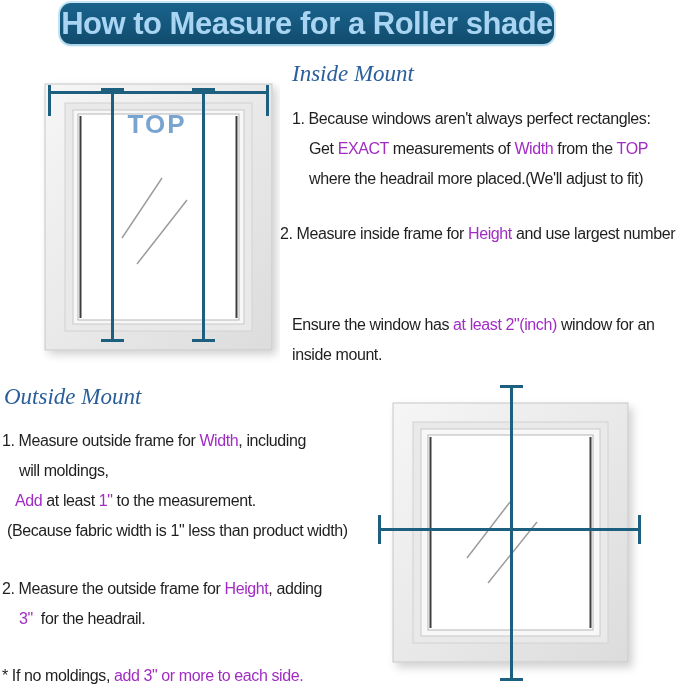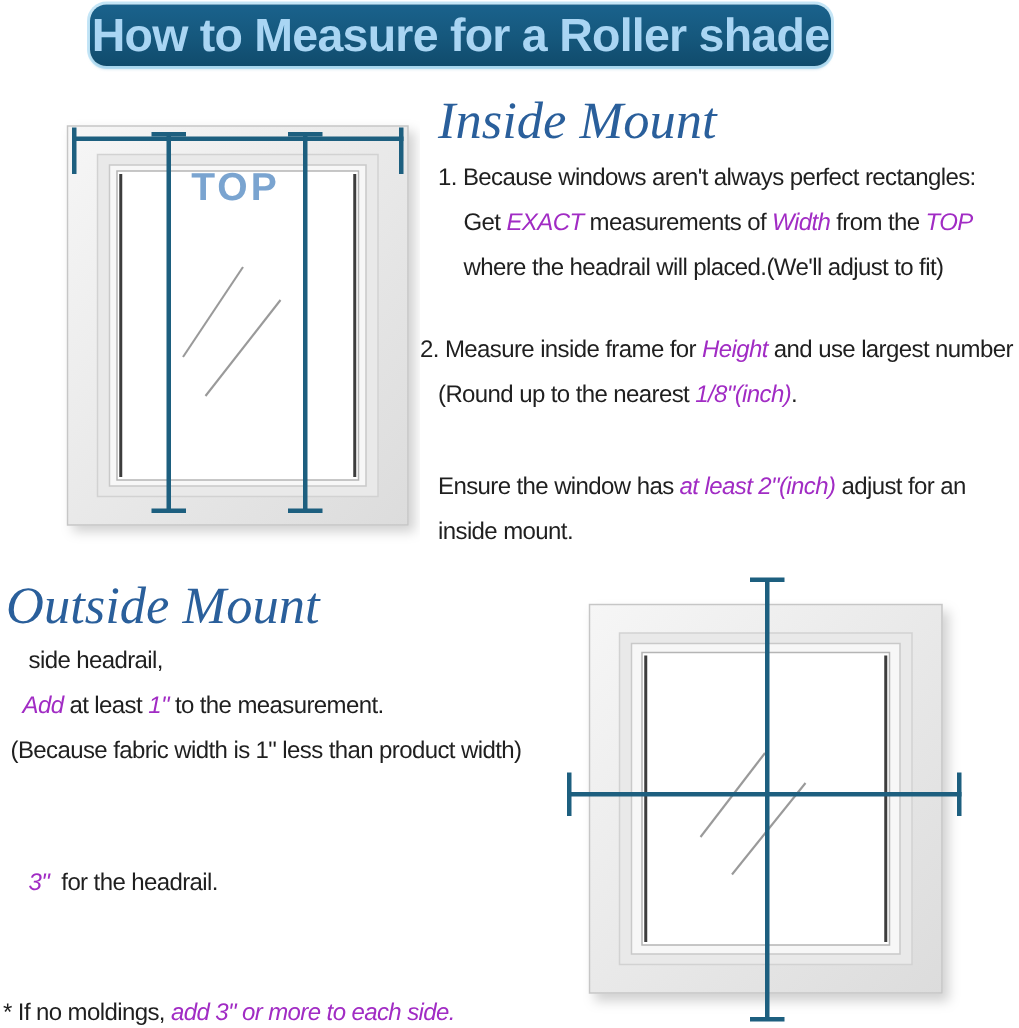--- a/index.html
+++ b/index.html
@@ -12,31 +12,31 @@
     background:linear-gradient(180deg,#1a628c 0%,#15577c 55%,#104b6c 100%);
     border-radius:11px;
     box-shadow:0 0 0 2px rgba(150,210,240,0.55), 0 2px 2px rgba(120,180,210,0.5);
     display:flex;align-items:center;justify-content:center;
   }
   .banner-title{
     color:#a9d5f3;font-size:31px;font-weight:bold;letter-spacing:-0.5px;white-space:nowrap;
   }
   .h-serif{
     position:absolute;font-family:"Liberation Serif",serif;font-style:italic;
-    color:#2a5f9b;font-size:35px;white-space:nowrap;
+    color:#2a5f9b;font-size:23px;white-space:nowrap;
   }
   .block{
     position:absolute;color:#1f1f1f;font-size:16px;letter-spacing:-0.4px;
   }
   .line{height:30px;line-height:30px;white-space:pre;}
   .ind17{padding-left:17px;}
   .ind13{padding-left:13px;}
   .ind12{padding-left:12px;}
   .ind5{padding-left:5px;}
-  .c-p{color:#a12cc4;font-style:italic;}
+  .c-p{color:#a12cc4;}
   svg.win{position:absolute;}
 </style>
 </head>
 <body>
 
 <div class="banner">
   <div class="banner-title">How to Measure for a Roller shade</div>
 </div>
 
 <svg class="win" style="left:40px;top:78px" width="240" height="285" viewBox="0 0 240 285">
@@ -73,42 +73,43 @@
     <line x1="152" y1="11.5" x2="175" y2="11.5"></line>
     <line x1="152" y1="262.5" x2="175" y2="262.5"></line>
   </g>
 </svg>
 
 <div class="h-serif" style="left:292px;top:61px">Inside Mount</div>
 
 <div class="block" style="left:292px;top:104px">
   <div class="line"><span>1. Because windows aren't always perfect rectangles:</span></div>
   <div class="line ind17"><span>Get </span><span class="c-p">EXACT</span><span> measurements of </span><span class="c-p">Width</span><span> from the </span><span class="c-p">TOP</span></div>
-  <div class="line ind17"><span>where the headrail will placed.(We'll adjust to fit)</span></div>
+  <div class="line ind17"><span>where the headrail more placed.(We'll adjust to fit)</span></div>
 </div>
 
 <div class="block" style="left:280px;top:219px">
   <div class="line"><span>2. Measure inside frame for </span><span class="c-p">Height</span><span> and use largest number</span></div>
-  <div class="line ind12"><span>(Round up to the nearest </span><span class="c-p">1/8"(inch)</span><span>.</span></div>
 </div>
 
 <div class="block" style="left:292px;top:310px">
-  <div class="line"><span>Ensure the window has </span><span class="c-p">at least 2"(inch)</span><span> adjust for an</span></div>
+  <div class="line"><span>Ensure the window has </span><span class="c-p">at least 2"(inch)</span><span> window for an</span></div>
   <div class="line"><span>inside mount.</span></div>
 </div>
 
 <div class="h-serif" style="left:4px;top:384px">Outside Mount</div>
 
 <div class="block" style="left:2px;top:426px">
-  <div class="line ind17"><span>side headrail,</span></div>
+  <div class="line"><span>1. Measure outside frame for </span><span class="c-p">Width</span><span>, including</span></div>
+  <div class="line ind17"><span>will moldings,</span></div>
   <div class="line ind13"><span class="c-p">Add</span><span> at least </span><span class="c-p">1"</span><span> to the measurement.</span></div>
   <div class="line ind5"><span>(Because fabric width is 1" less than product width)</span></div>
 </div>
 
 <div class="block" style="left:2px;top:574px">
+  <div class="line"><span>2. Measure the outside frame for </span><span class="c-p">Height</span><span>, adding</span></div>
   <div class="line ind17"><span class="c-p">3"</span><span>  for the headrail.</span></div>
 </div>
 
 <div class="block" style="left:2px;top:661px">
   <div class="line"><span>* If no moldings, </span><span class="c-p">add 3" or more to each side.</span></div>
 </div>
 
 <svg class="win" style="left:372px;top:378px" width="285" height="307" viewBox="0 0 285 307">
   <defs>
     <linearGradient id="fgrad2" x1="0" y1="0" x2="1" y2="1">

